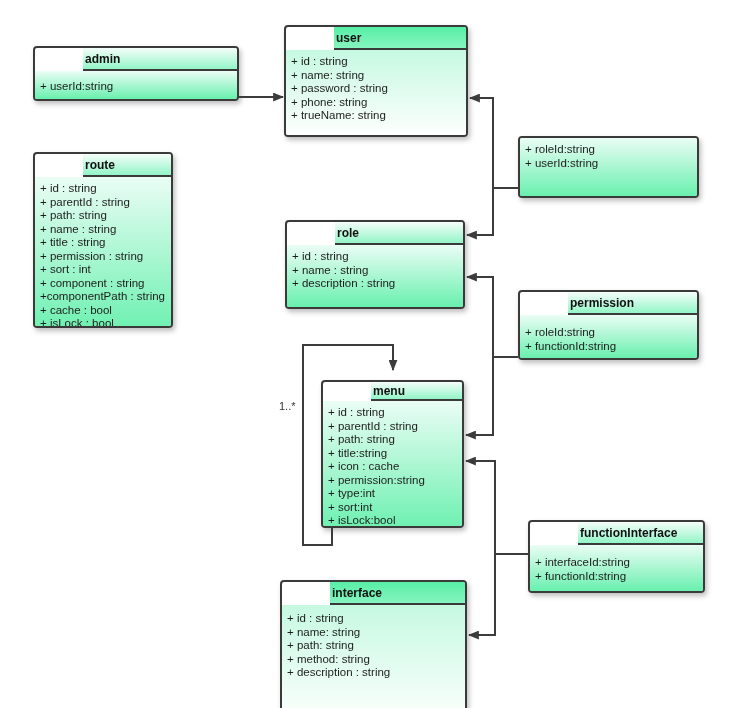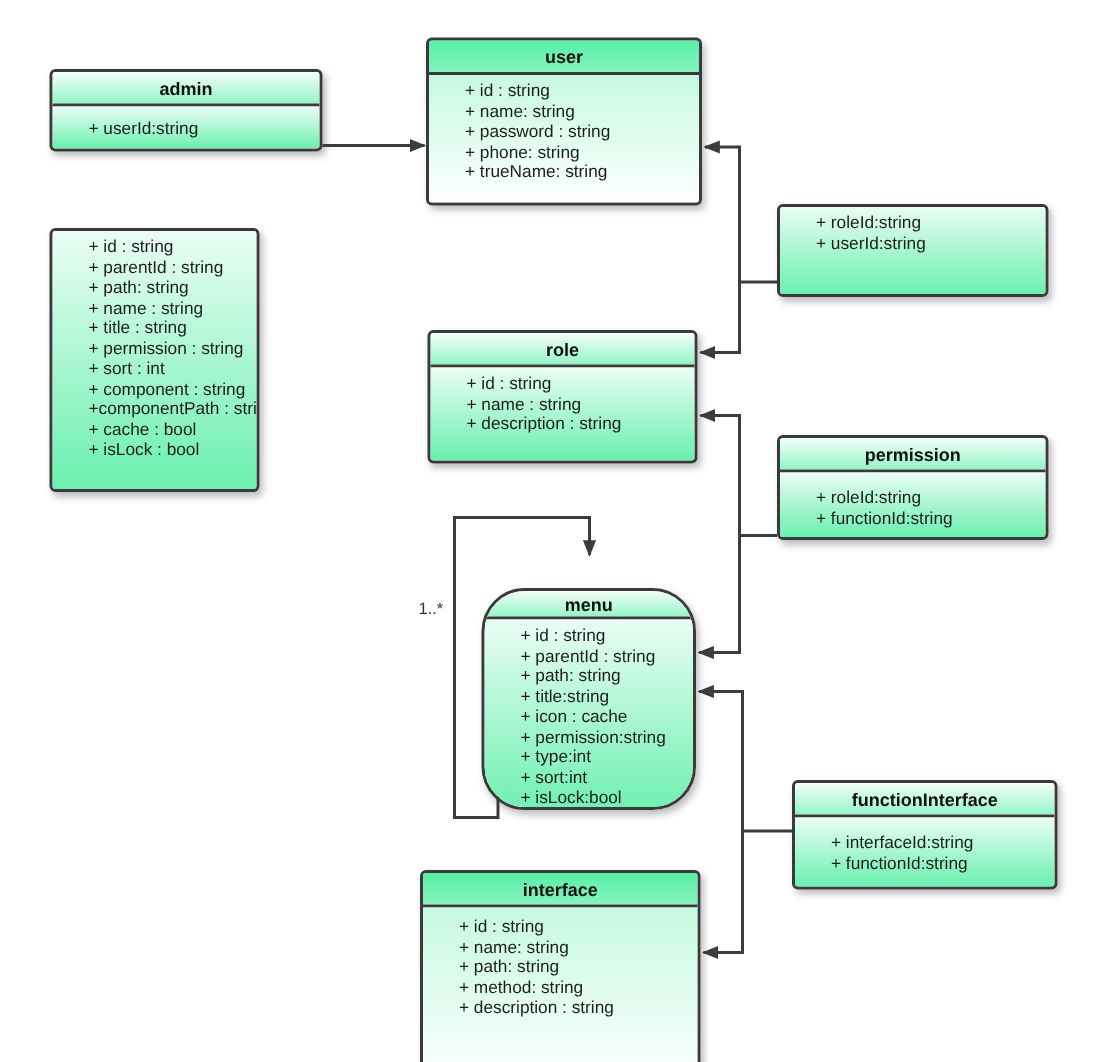--- a/index.html
+++ b/index.html
@@ -8,41 +8,42 @@
     font-family:"Liberation Sans","DejaVu Sans",sans-serif;
   }
   #connector-layer{position:absolute;left:0;top:0;pointer-events:none;}
   .edge{fill:none;stroke:#3c3c3c;stroke-width:2;}
   .uml-box{
     position:absolute;box-sizing:border-box;display:flex;flex-direction:column;
     border:2px solid #3a3a3a;border-radius:4px;overflow:hidden;
     box-shadow:2px 3px 5px rgba(70,70,70,.35);
   }
   .uml-title{
-    flex:0 0 auto;text-align:center;font-weight:bold;font-size:12px;color:#111;
+    flex:0 0 auto;text-align:left;font-weight:bold;font-size:12px;color:#111;
     padding:4px 2px 3px 2px;border-bottom:2px solid #3a3a3a;
     background:linear-gradient(#f4fefa,#93f5c7);
+    margin-left:48px;
   }
   .uml-body{
-    flex:1 1 auto;padding:5px 24px;font-size:11.5px;line-height:13.5px;color:#1d1d1d;
+    flex:1 1 auto;padding:5px 5px;font-size:11.5px;line-height:13.5px;color:#1d1d1d;
     background:linear-gradient(#eafdf5,#69f0ae);
   }
   .rev .uml-title{background:linear-gradient(#57efa6,#86f4bf);}
   .rev .uml-body{background:linear-gradient(#c6f9e1,#fdfffe);}
   .attr{white-space:nowrap;}
   
-  #box-admin{left:33px;top:46px;width:182px;height:55px;}
+  #box-admin{left:33px;top:46px;width:206px;height:55px;}
   #box-admin .uml-body{padding-top:9px;}
   #box-user{left:284px;top:25px;width:184px;height:112px;}
   #box-route{left:33px;top:152px;width:140px;height:176px;}
   #box-roleUser{left:518px;top:136px;width:181px;height:62px;}
   #box-role{left:285px;top:220px;width:180px;height:89px;}
   #box-permission{left:518px;top:290px;width:181px;height:70px;}
   #box-permission .uml-body{padding-top:11px;}
-  #box-menu{left:321px;top:392px;width:143px;height:148px;border-radius:29px;}
+  #box-menu{left:321px;top:380px;width:143px;height:148px;}
   #box-menu .uml-title{padding:2px 2px 1px 2px;}
   #box-functionInterface{left:528px;top:520px;width:177px;height:73px;}
   #box-functionInterface .uml-body{padding-top:11px;}
   #box-interface{left:280px;top:580px;width:187px;height:144px;}
   #box-interface .uml-body{padding-top:7px;}
   .edge-label{
     position:absolute;left:278px;top:400px;font-size:11px;color:#333;
     background:#ffffff;padding:0 1px;
   }
 </style>
@@ -81,20 +82,21 @@
     <div class="uml-body">
       <div class="attr">+ id : string</div>
       <div class="attr">+ name: string</div>
       <div class="attr">+ password : string</div>
       <div class="attr">+ phone: string</div>
       <div class="attr">+ trueName: string</div>
     </div>
   </div>
 
   <div class="uml-box" id="box-route">
+    <div class="uml-title">route</div>
     <div class="uml-body">
       <div class="attr">+ id : string</div>
       <div class="attr">+ parentId : string</div>
       <div class="attr">+ path: string</div>
       <div class="attr">+ name : string</div>
       <div class="attr">+ title : string</div>
       <div class="attr">+ permission : string</div>
       <div class="attr">+ sort : int</div>
       <div class="attr">+ component : string</div>
       <div class="attr">+componentPath : string</div>

